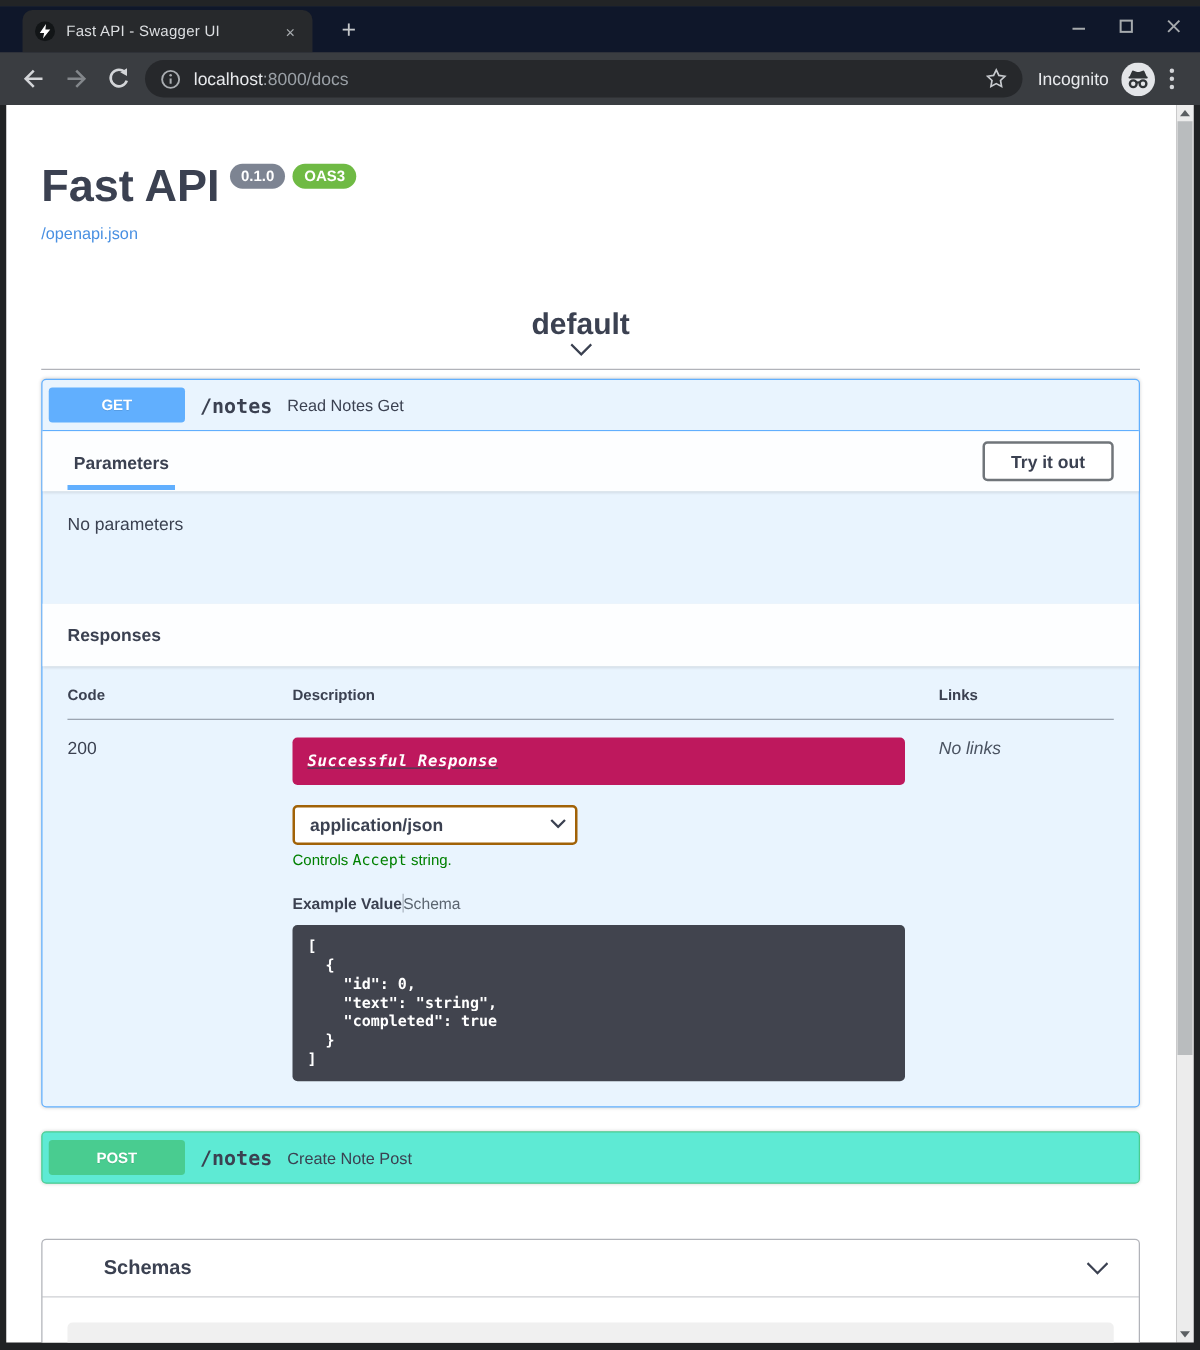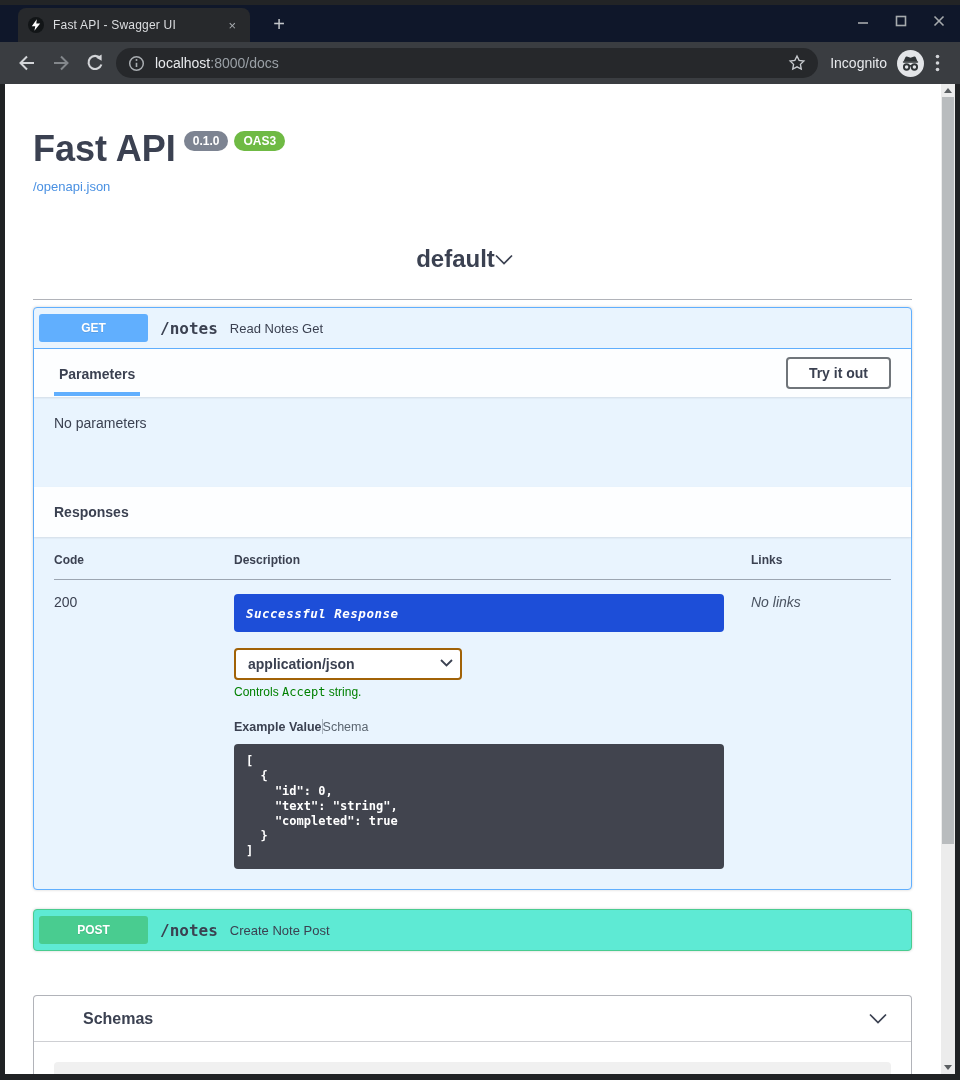--- a/index.html
+++ b/index.html
@@ -46,22 +46,22 @@
   
   .swagger { padding:44px 29px 0 28px; color:#3b4151; }
   .info-title { font-size:36px; font-weight:700; line-height:42px; display:flex; align-items:flex-start; gap:8px; }
   .badges { display:flex; gap:6px; margin-top:3px; }
   .badge { font-size:12px; font-weight:700; color:#fff; padding:3px 9px; border-radius:11px; line-height:14px; }
   .badge.version { background:#7d8492; }
   .badge.oas { background:#6fba44; }
   .spec-link { display:inline-block; margin-top:9px; font-size:13px; color:#4990e2; cursor:pointer; text-decoration:none; }
 
   .tag-section { margin-top:50px; }
-  .tag-header { display:flex; justify-content:center; align-items:center; padding:0 24px 26px 8px;
-                border-bottom:1px solid rgba(59,65,81,.4); cursor:pointer; }
+  .tag-header { display:flex; justify-content:flex-start; align-items:center; padding:0 24px 10px 8px;
+                border-bottom:1px solid rgba(59,65,81,.4); cursor:pointer;flex-direction:column; }
   .tag-header h3 { font-size:24px; font-weight:600; color:#3b4151; }
 
   .opblock { margin-top:7px; border:1px solid #61affe; border-radius:4px; background:#e9f4fe;
              box-shadow:0 0 3px rgba(0,0,0,.18); }
   .opblock.post { margin-top:19px; border-color:#49cc90; background:#5eead4; }
   .op-summary { display:flex; align-items:center; padding:6px 5px; }
   .op-summary.bordered { border-bottom:1px solid #61affe; }
   .method-btn { width:109px; height:28px; border:none; border-radius:3px; background:#61affe; color:#fff;
                 font-size:12px; font-weight:700; font-family:"Liberation Sans",sans-serif;
                 text-shadow:0 1px 0 rgba(0,0,0,.1); cursor:pointer; }
@@ -83,21 +83,21 @@
   .responses-body { padding:16px 20px 20px; }
 
   table.responses { width:100%; border-collapse:collapse; table-layout:fixed; }
   table.responses th { text-align:left; font-size:12px; font-weight:700; color:#3b4151;
                        padding:0 0 12px 0; border-bottom:1px solid rgba(59,65,81,.25); }
   col.c-code { width:180px; } col.c-desc { width:auto; } col.c-links { width:140px; }
   table.responses td { vertical-align:top; padding-top:14px; }
   .td-code { font-size:14px; }
   .td-links { font-size:14px; font-style:italic; color:#4a5361; }
 
-  .res-undoc { width:490px; background:#1d4ed8; border-radius:4px; padding:10px 12px; }
+  .res-undoc { width:490px; background:#be185d; border-radius:4px; padding:10px 12px;text-decoration:underline; }
   .res-undoc span { font-family:"DejaVu Sans Mono",monospace; font-size:12.5px; font-style:italic;
                     font-weight:700; color:#fff; letter-spacing:.5px; }
 
   .media-wrap { position:relative; width:228px; margin-top:16px; }
   .media-select { width:228px; height:32px; appearance:none; -webkit-appearance:none; background:#fff;
                   border:2px solid #a16207; border-radius:4px; font-size:14px; font-weight:700; color:#3b4151;
                   padding:0 30px 0 12px; font-family:"Liberation Sans",sans-serif; cursor:pointer; }
   .media-chevron { position:absolute; right:9px; top:11px; pointer-events:none; display:flex; }
   .accept-note { margin-top:5px; font-size:12px; color:#008000; }
   .accept-note code { font-family:"DejaVu Sans Mono",monospace; font-size:12px; color:#008000; }

